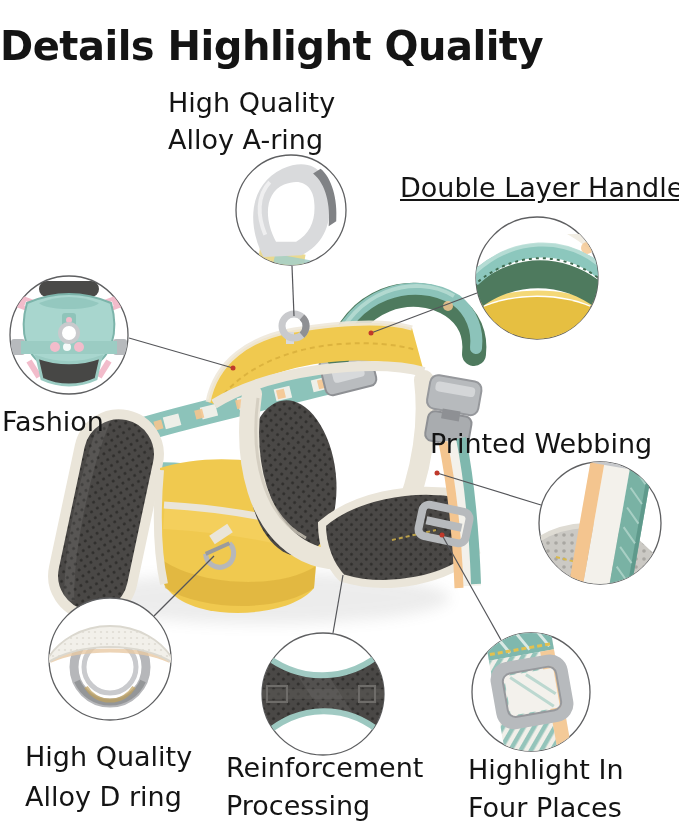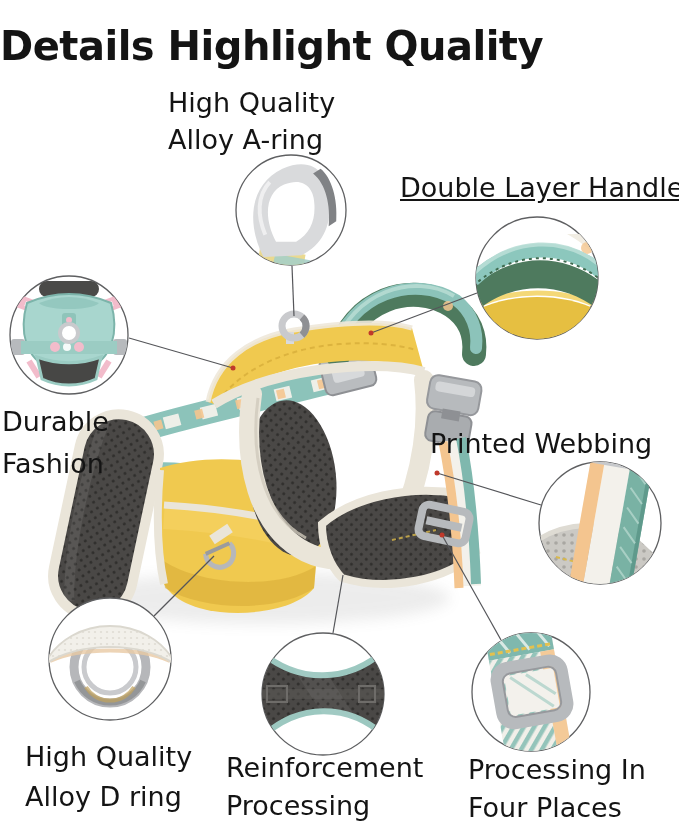--- a/index.html
+++ b/index.html
@@ -304,36 +304,35 @@
   <div class="label" style="left:168px;top:84px;width:240px;">
     <span>High Quality</span>
     <span>Alloy A-ring</span>
   </div>
 
   <div class="label" style="left:400px;top:169px;width:286px;text-decoration:underline;">
     <span>Double Layer Handle</span>
   </div>
 
   <div class="label lh42" style="left:2px;top:401px;width:134px;">
-    <span>Durable</span>
     <span>Fashion</span>
   </div>
 
   <div class="label" style="left:430px;top:425px;width:249px;">
     <span>Printed Webbing</span>
   </div>
 
   <div class="label lh40" style="left:25px;top:737px;width:170px;">
     <span>High Quality</span>
     <span>Alloy D ring</span>
   </div>
 
   <div class="label lh38" style="left:226px;top:749px;width:194px;">
     <span>Reinforcement</span>
     <span>Processing</span>
   </div>
 
   <div class="label lh38 ta-left" style="left:468px;top:751px;width:200px;">
-    <span>Processing In</span>
+    <span>Highlight In</span>
     <span>Four Places</span>
   </div>
 
 </div>
 
 </body></html>

